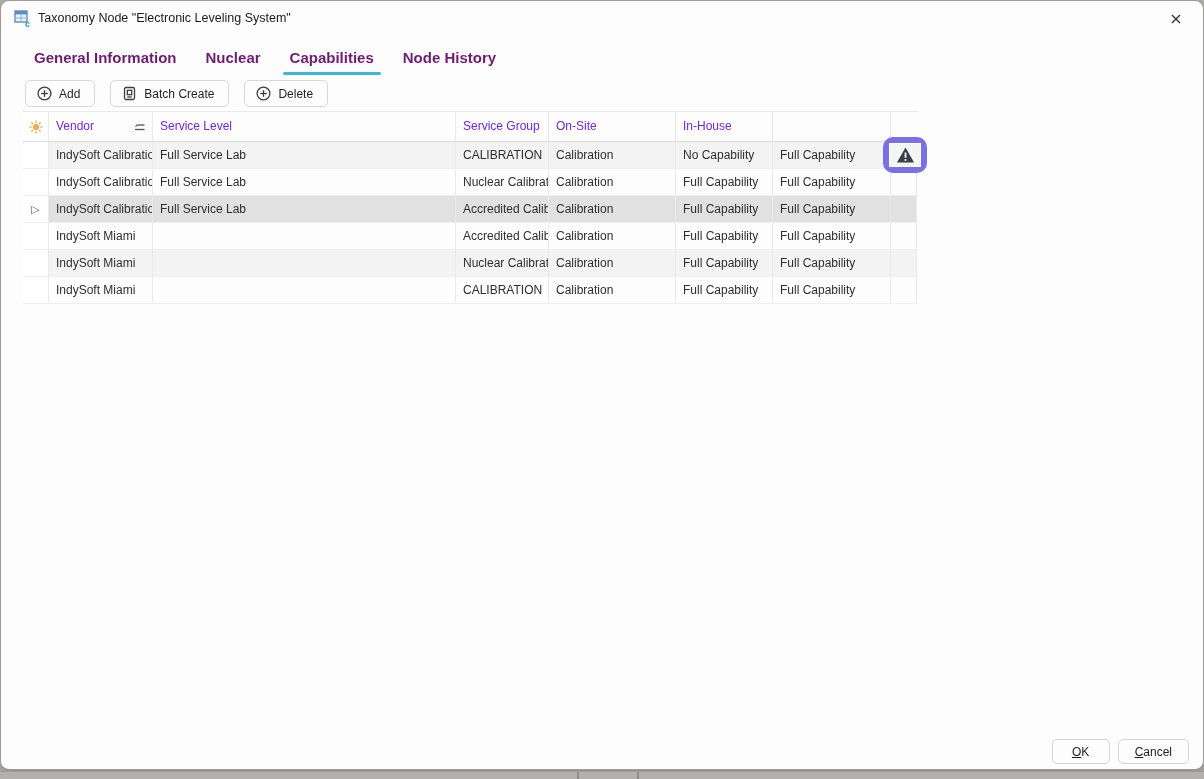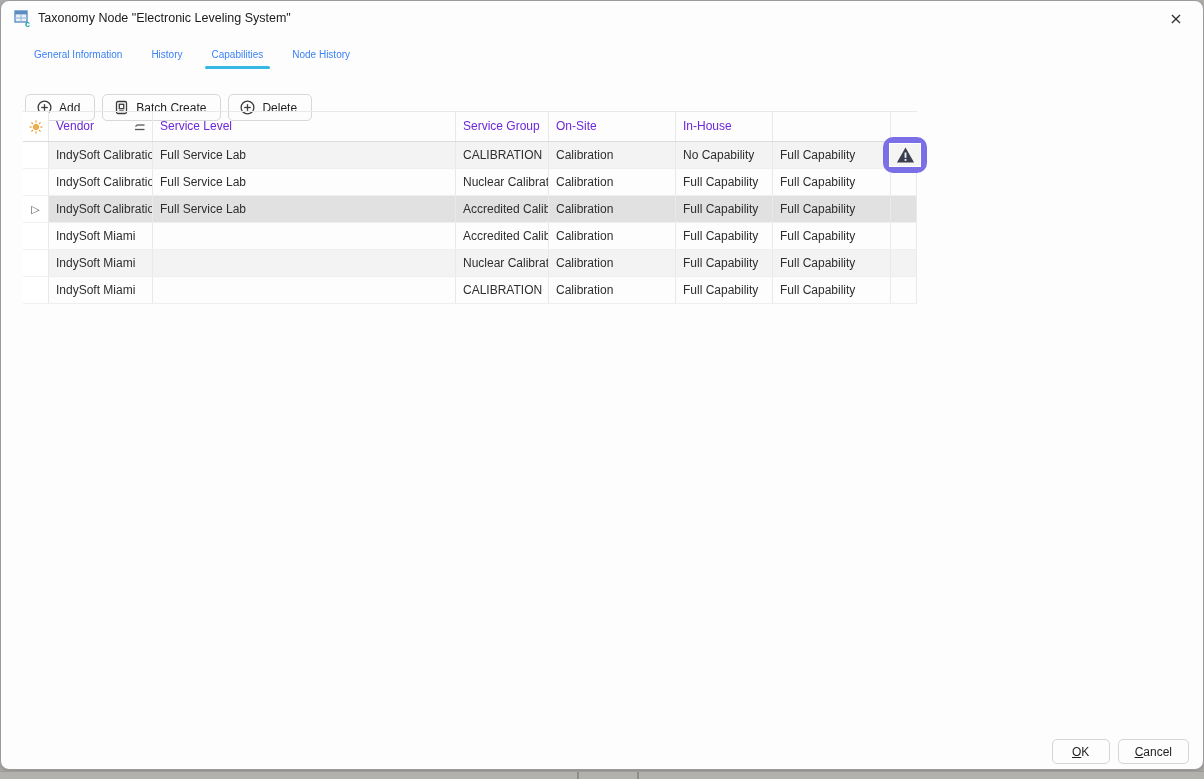--- a/index.html
+++ b/index.html
@@ -26,29 +26,29 @@
   }
   .close-btn {
     position:absolute; right:14px; top:6px; width:26px; height:24px;
     display:flex; align-items:center; justify-content:center;
     font-size:16px; color:#333; cursor:pointer; background:none; border:none;
     font-family:"DejaVu Sans",sans-serif; line-height:1;
   }
   
   .tabs { position:absolute; left:33px; top:48px; display:flex; gap:29px; }
   .tab {
-    font-size:10px; font-weight:400; color:#3b82f6;
+    font-size:15px; font-weight:700; color:#701a75;
     padding-bottom:9px; position:relative; cursor:pointer; white-space:nowrap;
   }
   .tab.active::after {
     content:""; position:absolute; left:-7px; right:-7px; bottom:0; height:3px;
     background:#38b6e6; border-radius:2px;
   }
   
-  .toolbar { position:absolute; left:24px; top:93px; display:flex; gap:7px; }
+  .toolbar { position:absolute; left:24px; top:79px; display:flex; gap:15px; }
   .tbtn {
     height:27px; display:flex; align-items:center; gap:7px;
     padding:0 14px 0 11px;
     background:#fdfdfd; border:1px solid #d8d8d8; border-radius:5px;
     font-size:12px; color:#1f1f1f; cursor:pointer;
     font-family:inherit;
   }
   .tbtn .glyph { width:15px; height:15px; display:block; }
   
   .grid {
@@ -116,21 +116,21 @@
       <line x1="7" y1="4.4" x2="7" y2="12" stroke="#9dbcd9" stroke-width="1.2"></line>
       <line x1="1" y1="8" x2="13" y2="8" stroke="#9dbcd9" stroke-width="1.2"></line>
       <text x="11" y="17" font-size="9" font-weight="bold" fill="#19a3a8" font-family="Liberation Sans,sans-serif">c</text>
     </svg>
     <span class="title-text">Taxonomy Node "Electronic Leveling System"</span>
     <button class="close-btn">×</button>
   </div>
 
   <div class="tabs">
     <div class="tab">General Information</div>
-    <div class="tab">History</div>
+    <div class="tab">Nuclear</div>
     <div class="tab active">Capabilities</div>
     <div class="tab">Node History</div>
   </div>
 
   <div class="toolbar">
     <button class="tbtn">
       <svg class="glyph" viewBox="0 0 15 15">
         <circle cx="7.5" cy="7.5" r="6.4" fill="none" stroke="#3c3c3c" stroke-width="1.3"></circle>
         <line x1="7.5" y1="4.2" x2="7.5" y2="10.8" stroke="#3c3c3c" stroke-width="1.3"></line>
         <line x1="4.2" y1="7.5" x2="10.8" y2="7.5" stroke="#3c3c3c" stroke-width="1.3"></line>

